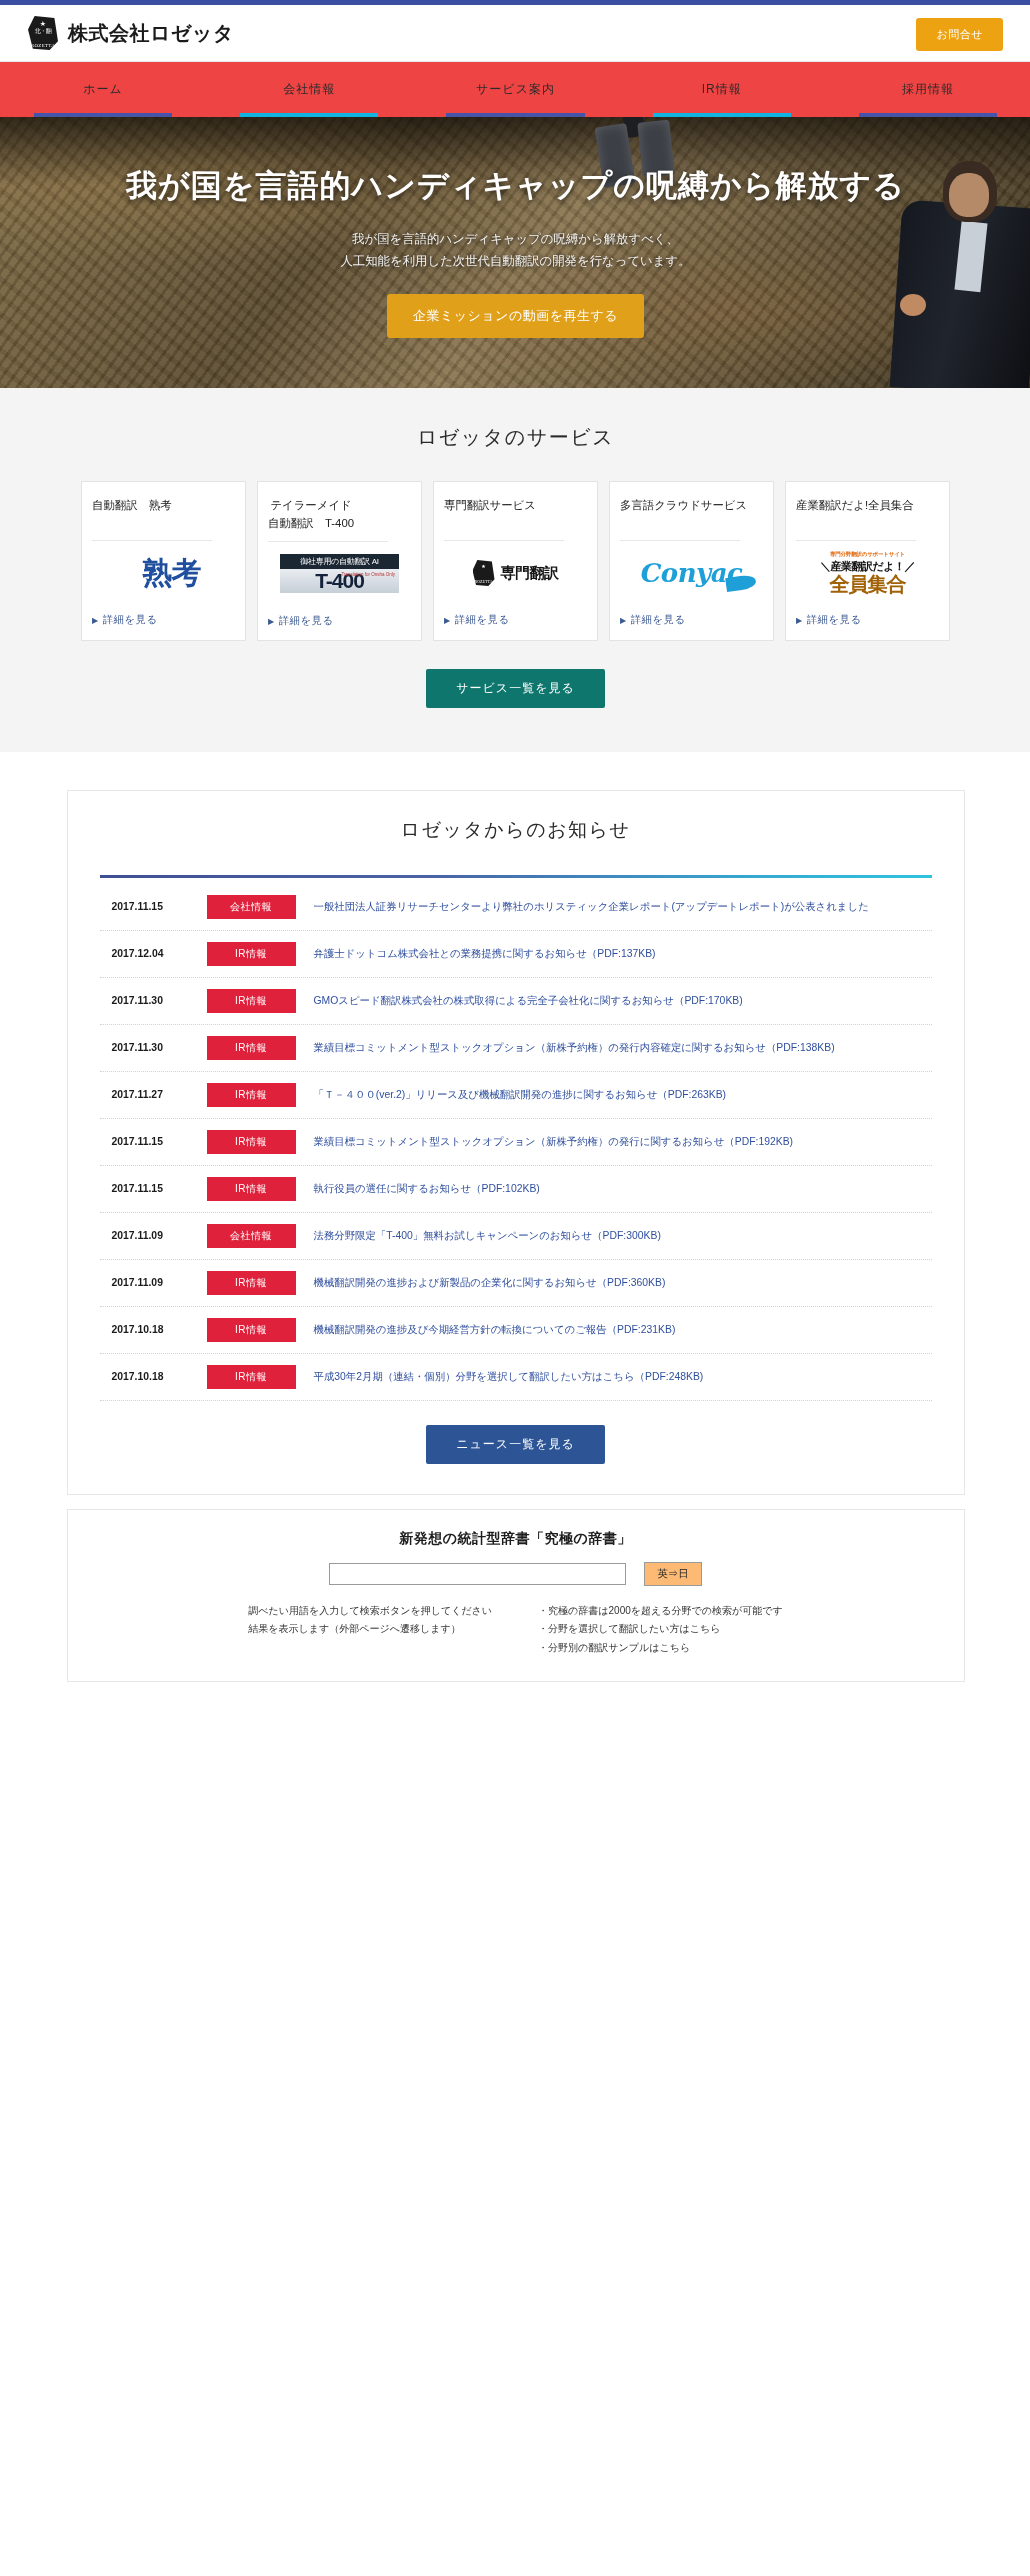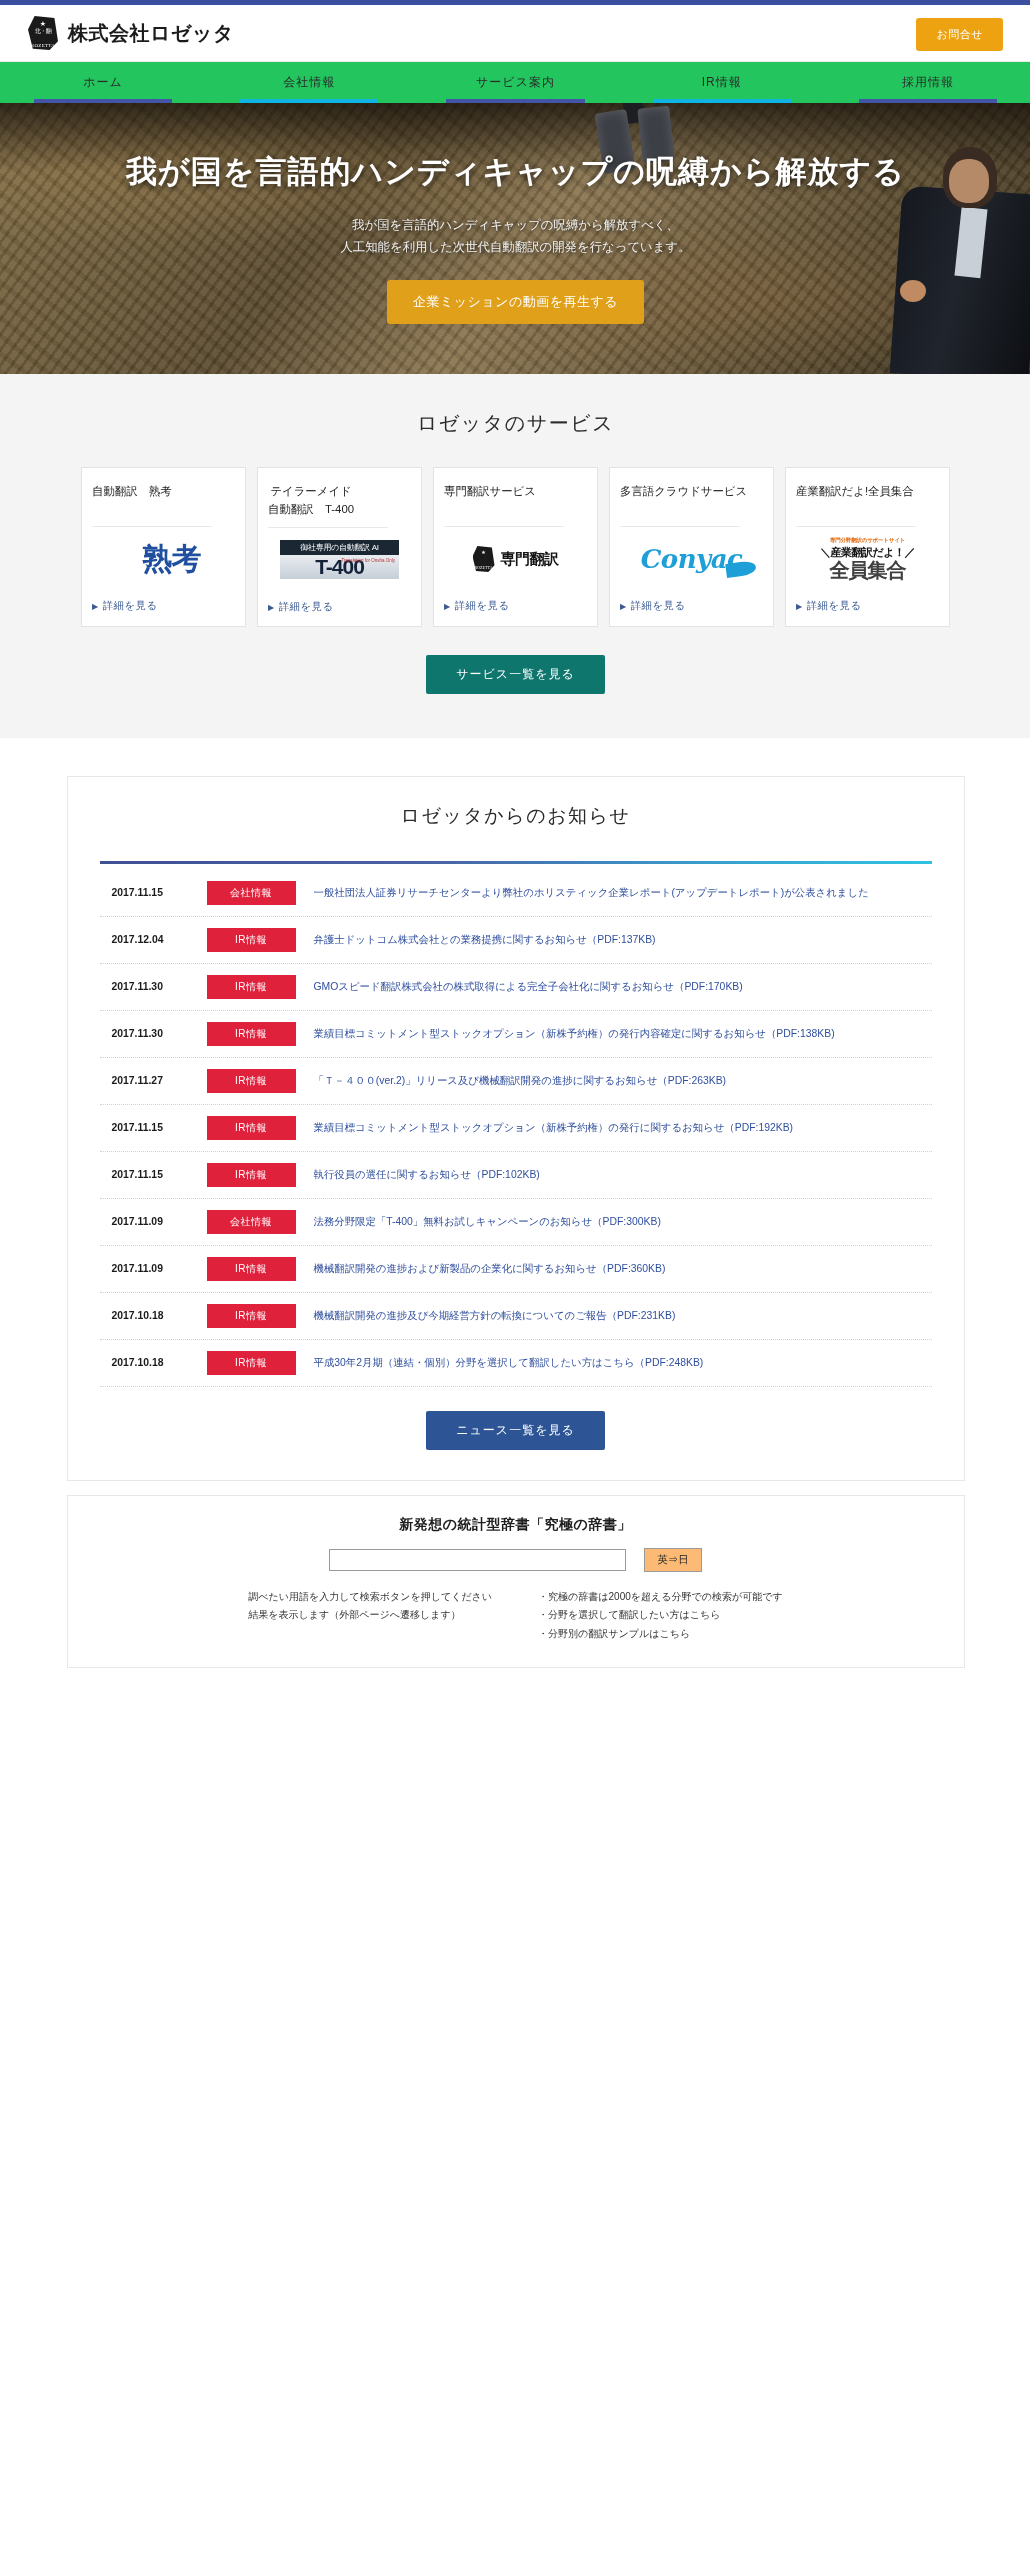--- a/index.html
+++ b/index.html
@@ -55,23 +55,23 @@
     font-size: 11px;
     border: none;
     border-radius: 3px;
     padding: 9px 20px;
     cursor: pointer;
     letter-spacing: 0.5px;
   }
 
   
   .nav {
-    height: 42px;
+    height: 56px;
     display: flex;
-    background: #22c55e;
+    background: #ef4444;
     border-top: 1px solid #e9e9e9;
   }
   .nav-item {
     flex: 1;
     display: flex;
     align-items: center;
     justify-content: center;
     font-size: 12px;
     color: #2b2b2b;
     cursor: pointer;
@@ -253,21 +253,21 @@
     font-family: "DejaVu Serif", serif; font-style: italic; font-weight: bold;
     font-size: 26px; color: #1e9fd8; position: relative; letter-spacing: -0.5px;
   }
   .logo-conyac .swish {
     position: absolute; right: -14px; bottom: -2px; width: 30px; height: 14px;
     background: #1e9fd8; border-radius: 0 60% 60% 0; transform: rotate(-8deg);
   }
   .logo-zenin { width: 123px; text-align: center; }
   .logo-zenin .t1 { font-size: 5.5px; color: #e06a10; font-weight: bold; letter-spacing: -0.2px; }
   .logo-zenin .t2 { font-size: 11px; color: #111; font-weight: bold; margin-top: 1px; letter-spacing: -0.5px; }
-  .logo-zenin .t3 { font-size: 20px; color: #404040; font-weight: bold; line-height: 1.05; letter-spacing: -1px; }
+  .logo-zenin .t3 { font-size: 20px; color: #a16207; font-weight: bold; line-height: 1.05; letter-spacing: -1px; }
 
   .svc-all-btn {
     display: block; margin: 28px auto 0;
     background: #0f766e; color: #fff; font-size: 12px;
     border: none; border-radius: 2px;
     padding: 11px 30px; cursor: pointer; letter-spacing: 1px;
   }
 
   
   .news-wrap { background: #ffffff; padding: 38px 0 30px; }

